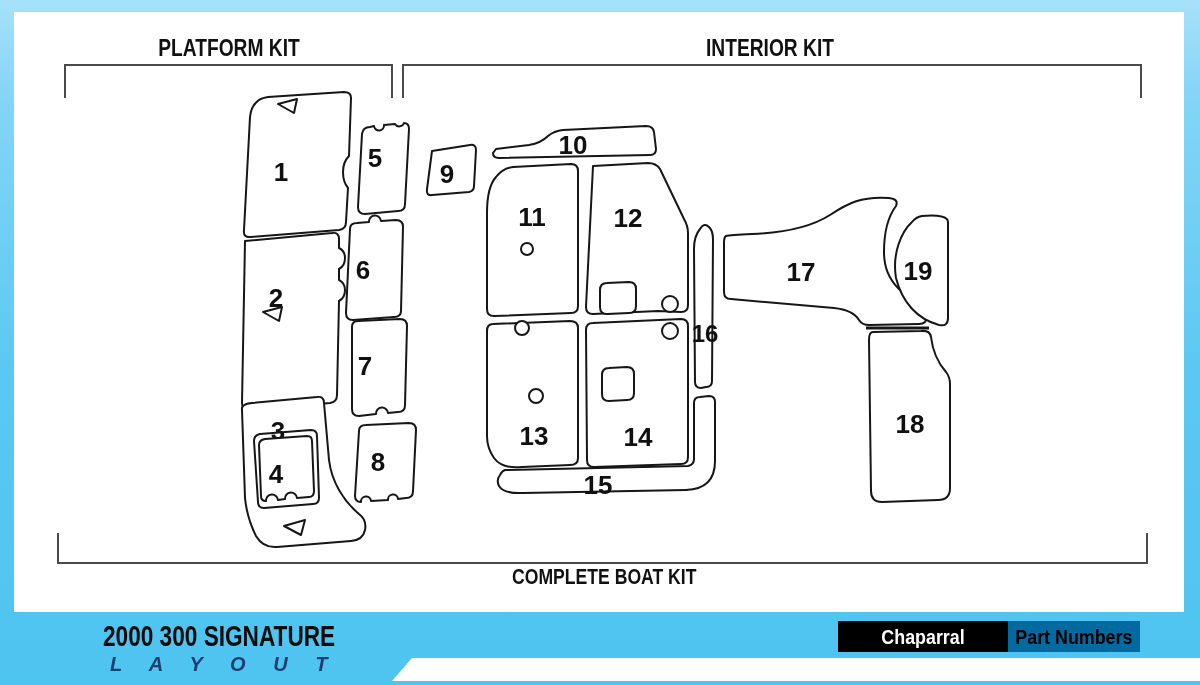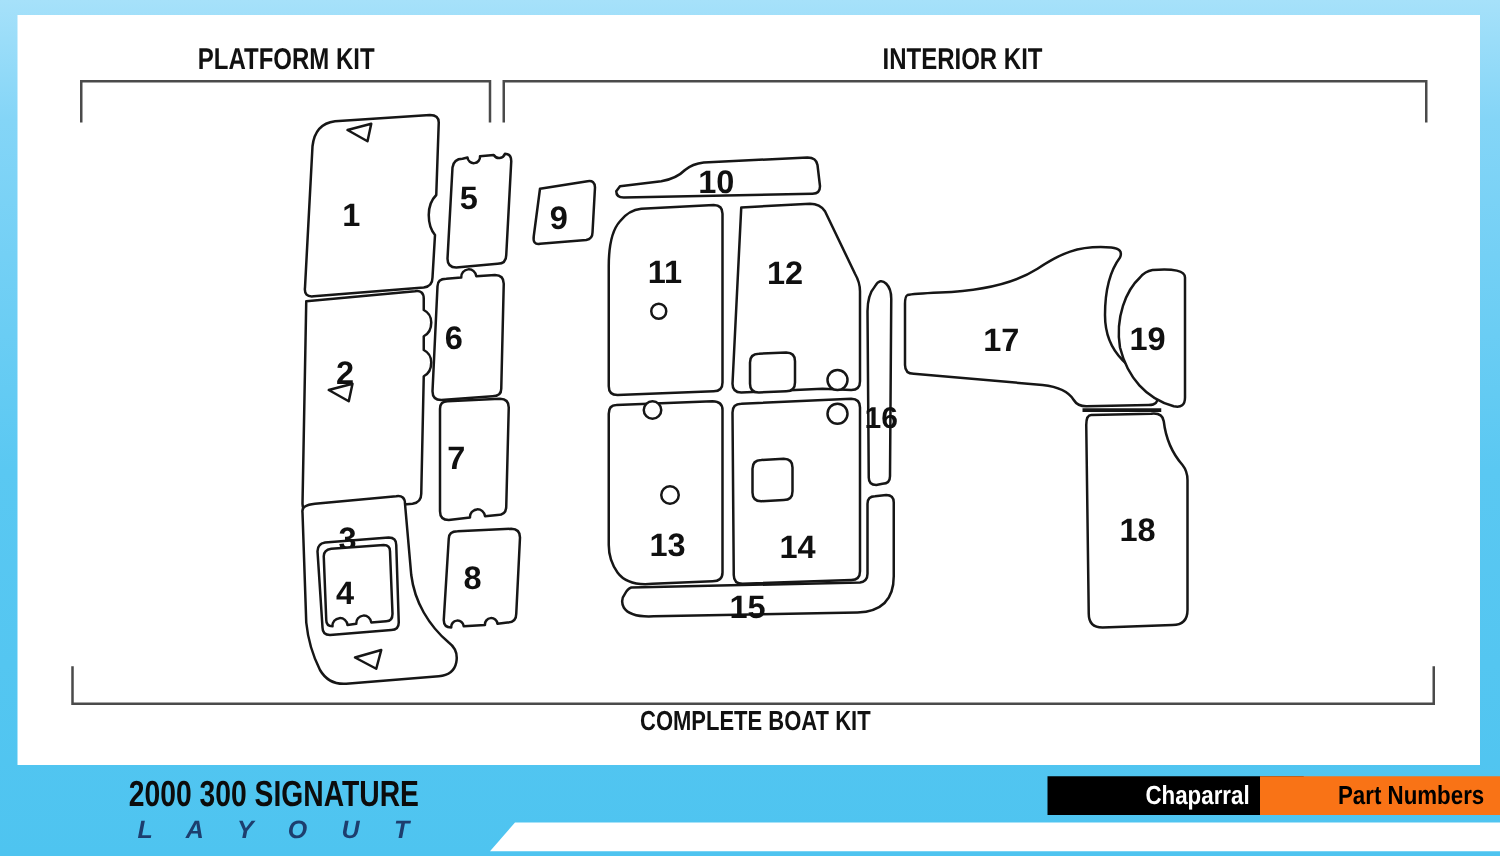--- a/index.html
+++ b/index.html
@@ -30,25 +30,25 @@
   .f-title{
     position:absolute;left:103px;top:620px;color:#0c0c0c;font-weight:bold;
     font-size:29px;transform:scaleX(0.78);transform-origin:left center;white-space:nowrap;
   }
   .f-layout{
     position:absolute;left:110px;top:653px;color:#1d3e6e;font-weight:bold;
     font-style:italic;font-size:20px;letter-spacing:11px;white-space:nowrap;
   }
   .tab{
     position:absolute;top:621px;height:31px;display:flex;align-items:center;justify-content:center;
-    font-weight:bold;font-size:21px;white-space:nowrap;padding-left:35px;
+    font-weight:bold;font-size:21px;white-space:nowrap;
   }
   .tab span{transform:scaleX(0.85);}
   .tab-brand{left:838px;width:170px;background:#000000;color:#ffffff;}
-  .tab-parts{left:1008px;width:172px;background:#f97316;color:#000000;}
+  .tab-parts{left:1008px;width:132px;background:#0369a1;color:#000000;}
 </style>
 </head>
 <body>
 
 <div class="panel"></div>
 
 <div class="kit-header h-platform">PLATFORM KIT</div>
 <div class="kit-header h-interior">INTERIOR KIT</div>
 
 <svg class="diagram" viewBox="0 0 1200 685">

